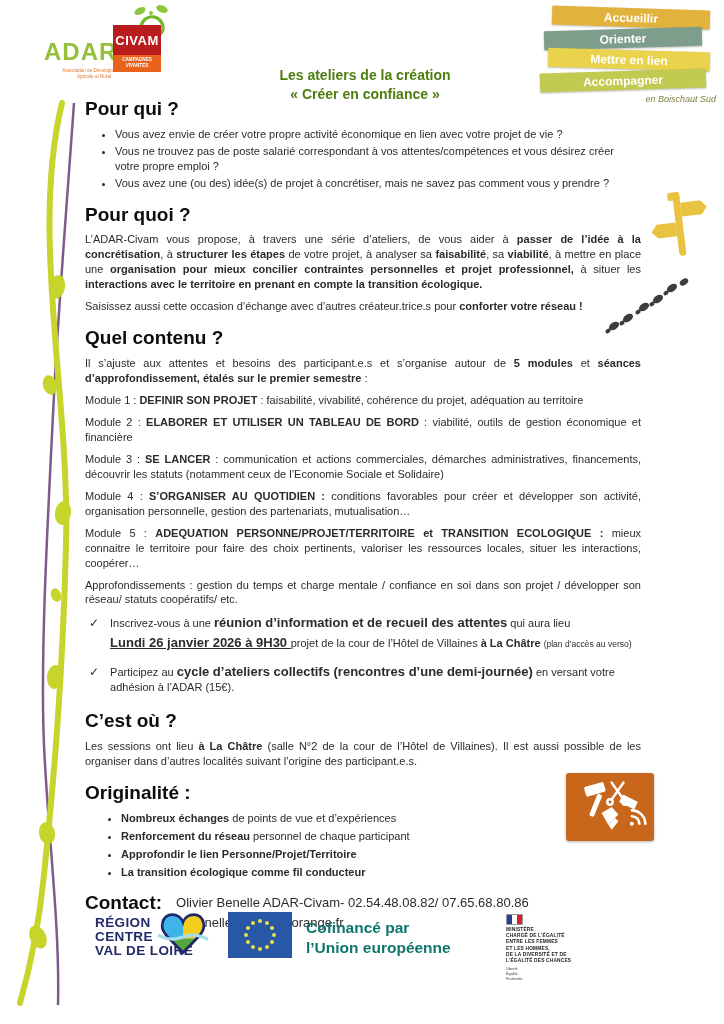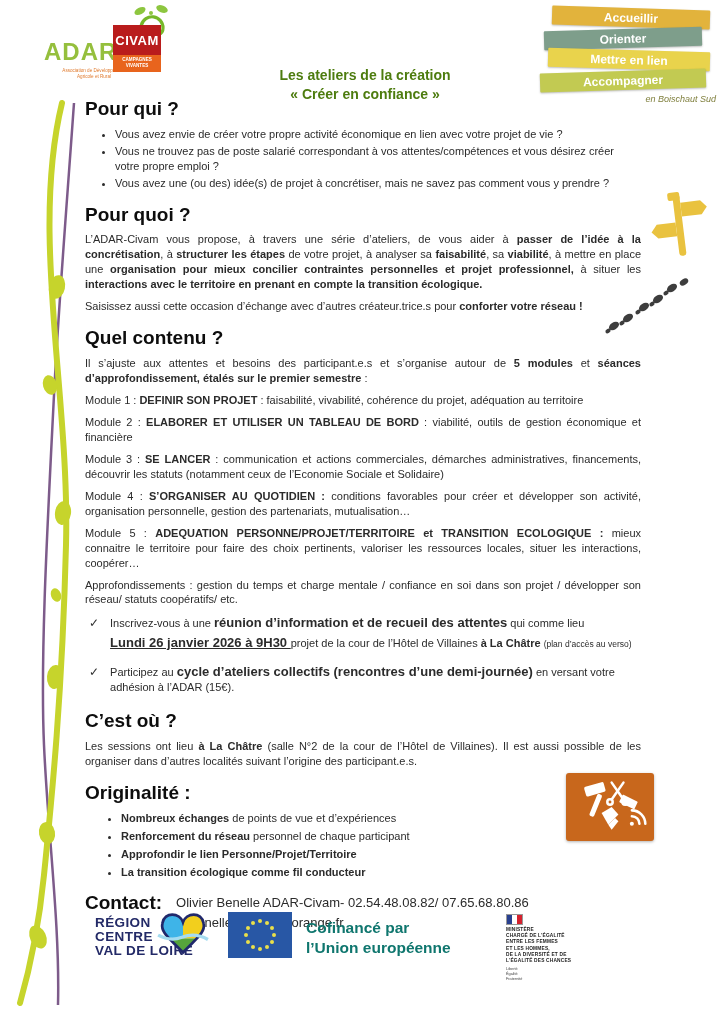--- a/index.html
+++ b/index.html
@@ -142,21 +142,21 @@
     <p class="para"><span>Module 3 : </span><span class="b">SE LANCER</span><span> : communication et actions commerciales, démarches administratives, financements, découvrir les statuts (notamment ceux de l’Economie Sociale et Solidaire)</span></p>
     <p class="para"><span>Module 4 : </span><span class="b">S’ORGANISER AU QUOTIDIEN :</span><span> conditions favorables pour créer et développer son activité, organisation personnelle, gestion des partenariats, mutualisation…</span></p>
     <p class="para"><span>Module 5 : </span><span class="b">ADEQUATION PERSONNE/PROJET/TERRITOIRE et TRANSITION  ECOLOGIQUE :</span><span> mieux connaitre le territoire pour faire des choix pertinents, valoriser les ressources locales, situer les interactions, coopérer…</span></p>
     <p class="para"><span>Approfondissements : gestion du temps et charge mentale / confiance en soi dans son projet / développer son réseau/ statuts coopératifs/ etc.</span></p>
   </section>
 
   <section class="sec">
     <div class="check-item">
       <span class="check">✓</span>
       <div class="check-text">
-        <div><span>Inscrivez-vous à une </span><span class="b lg">réunion d’information et de recueil des attentes</span><span> qui comme lieu</span></div>
+        <div><span>Inscrivez-vous à une </span><span class="b lg">réunion d’information et de recueil des attentes</span><span> qui aura lieu</span></div>
         <div><span class="b u lg">Lundi 26 janvier 2026 à 9H30 </span><span> projet de la cour de l’Hôtel de Villaines </span><span class="b">à La Châtre</span><span> </span><span class="sm">(plan d’accès au verso)</span></div>
       </div>
     </div>
     <div class="check-item">
       <span class="check">✓</span>
       <div class="check-text">
         <div><span>Participez au </span><span class="b lg">cycle d’ateliers collectifs  (rencontres d’une demi-journée)</span><span> en versant votre adhésion à l’ADAR (15€).</span></div>
       </div>
     </div>
   </section>

